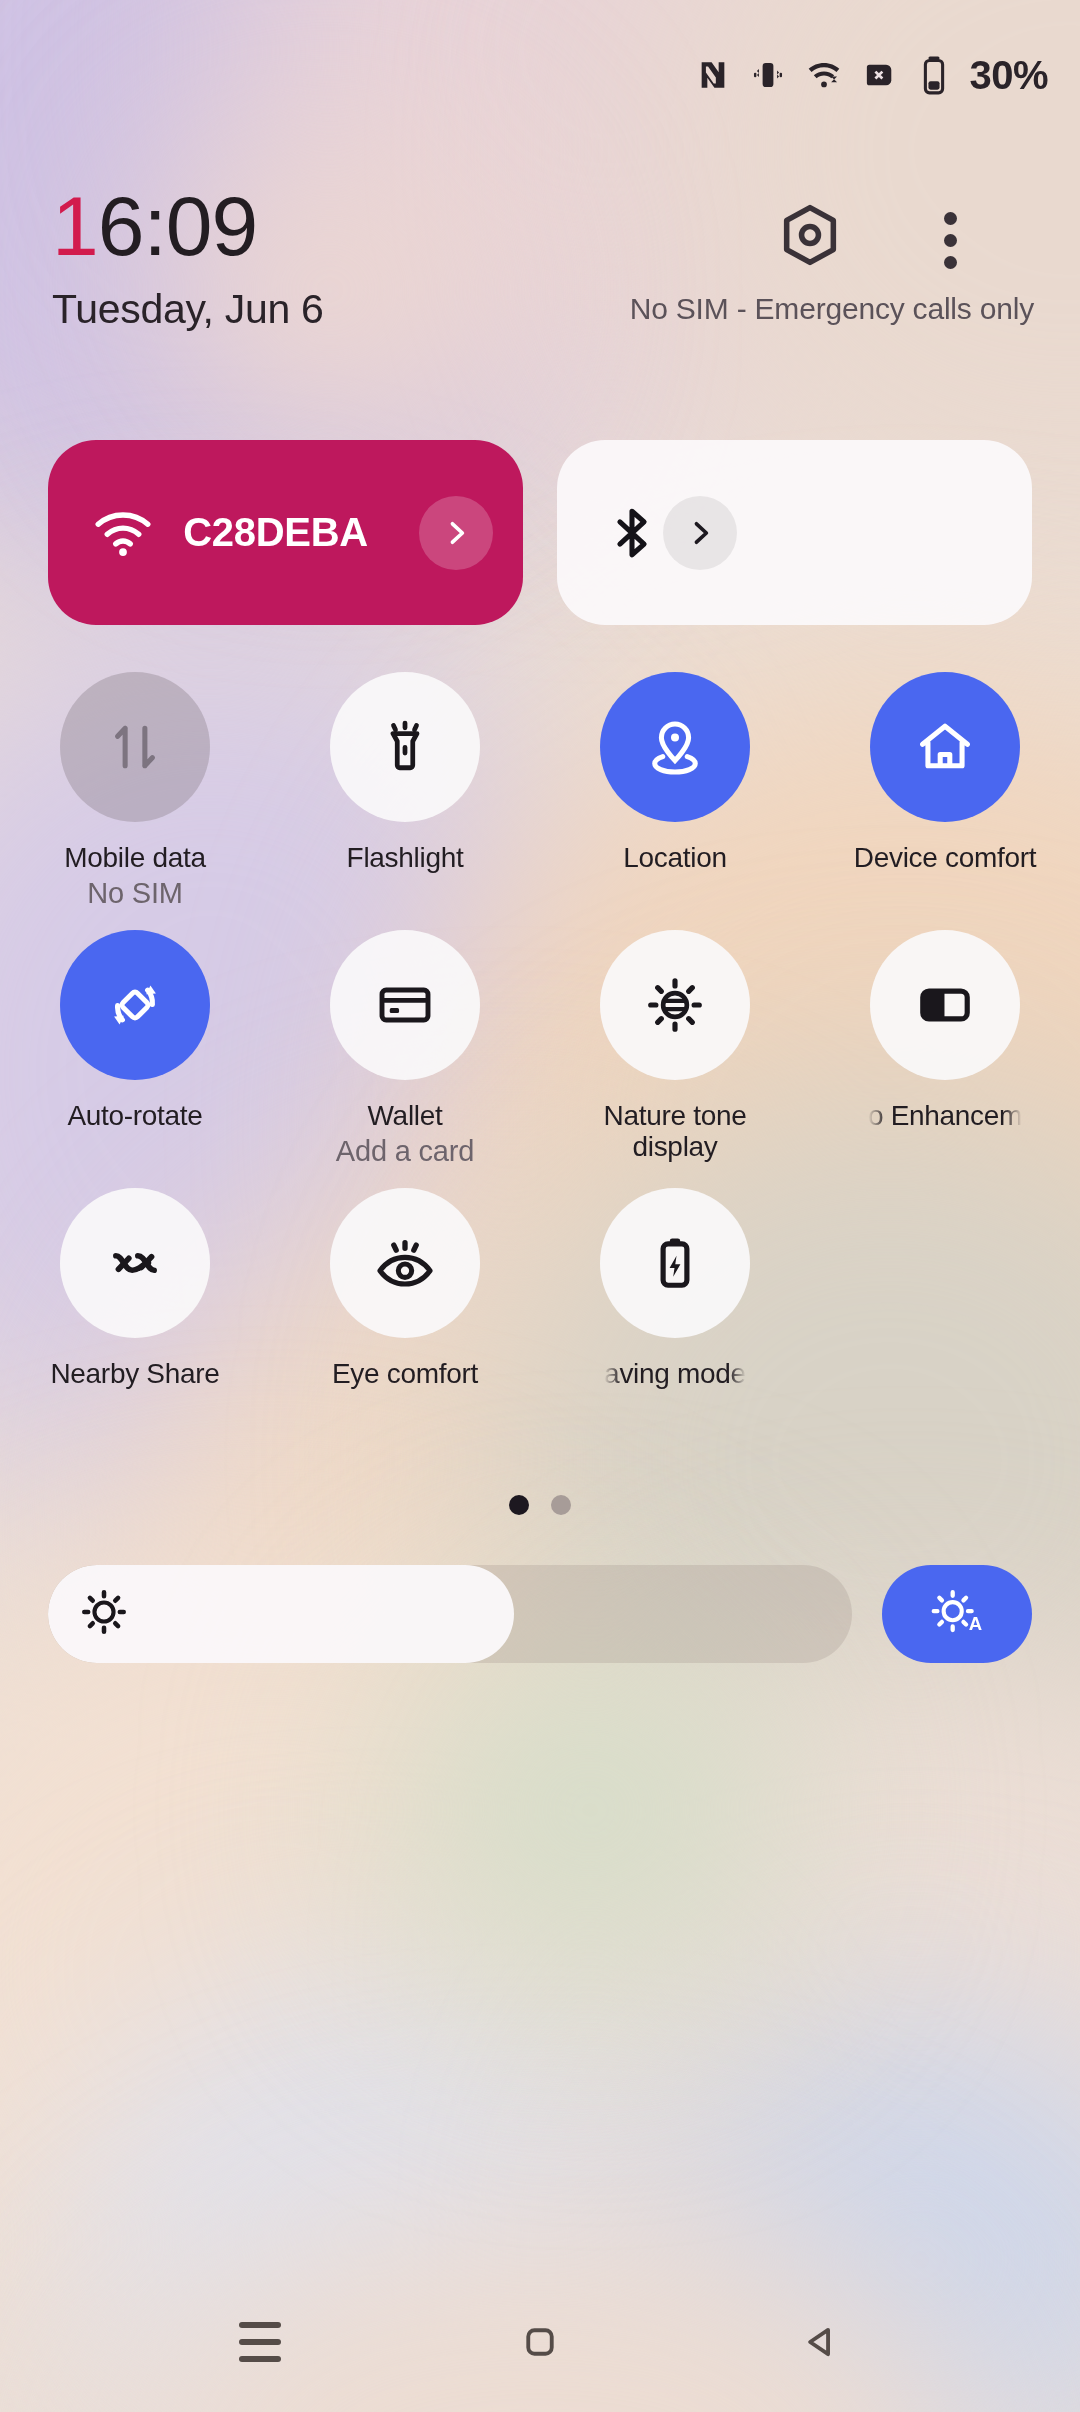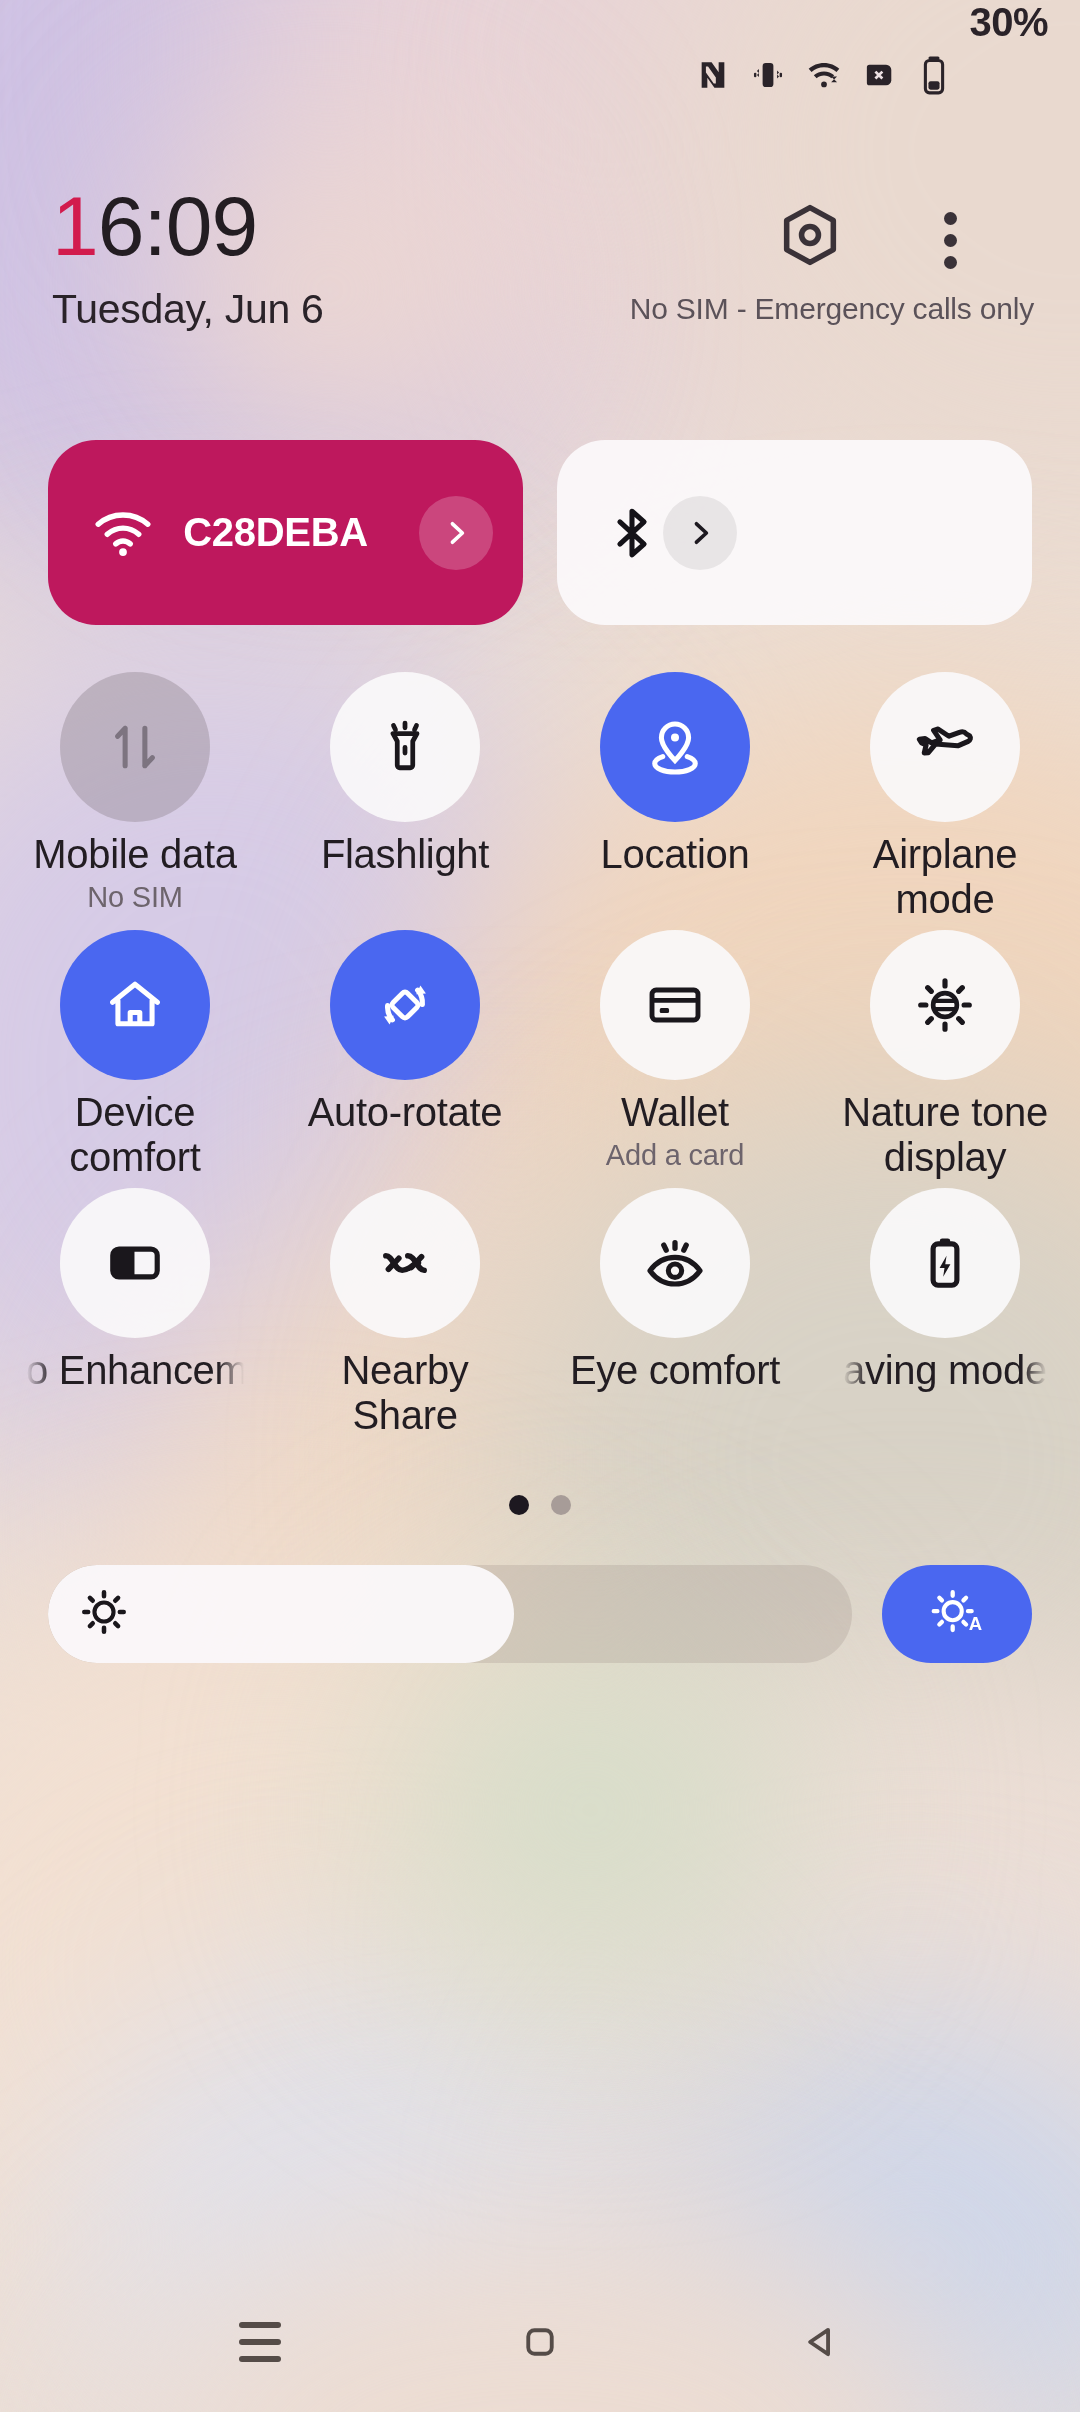--- a/index.html
+++ b/index.html
@@ -23,21 +23,21 @@
   .b9 { width:700px; height:620px; left:560px; top:1640px; background:#ecded6; }
   .b10{ width:620px; height:520px; left:60px;  top:1980px; background:#dfe2ee; }
   .b11{ width:560px; height:480px; left:640px; top:2020px; background:#ccd6ec; }
   .b12{ width:900px; height:520px; left:90px;  top:2200px; background:#ecdcd2; }
   .b13{ width:420px; height:380px; left:380px; top:1620px; background:#d6ddc9; }
   .b14{ width:340px; height:300px; left:160px; top:140px;  background:#efd9cf; }
 
   
   #status-bar {
     position:absolute; top:0; left:0; right:0; height:150px;
-    display:flex; justify-content:flex-end;
+    display:flex; align-items:center; justify-content:flex-end;
     padding-right:32px; gap:21px;
   }
   #status-bar .si { display:flex; align-items:center; }
   .batt-pct { font-size:40px; font-weight:600; color:#2a2329; letter-spacing:-.5px; }
 
   
   #qs-header { position:absolute; top:190px; left:0; right:16px; height:130px; }
   #clock {
     position:absolute; left:52px; top:-8px;
     font-size:84px; font-weight:400; color:#231d22; letter-spacing:-1px; line-height:1.05;
@@ -93,21 +93,21 @@
   }
   .tile { height:258px; display:flex; flex-direction:column; align-items:center; }
   .tcirc {
     width:150px; height:150px; border-radius:50%;
     display:flex; align-items:center; justify-content:center; flex:none;
   }
   .tcirc.on  { background:#4a67f0; }
   .tcirc.off { background:rgba(250,248,250,.92); }
   .tcirc.dis { background:rgba(150,140,150,.45); }
   .tlabel {
-    margin-top:10px; font-size:40px; color:#221d22; text-align:center;
+    margin-top:20px; font-size:28px; color:#221d22; text-align:center;
     line-height:1.12; letter-spacing:-.3px; max-width:235px;
   }
   .tlabel.marquee {
     white-space:nowrap; overflow:hidden; max-width:218px;
     -webkit-mask-image:linear-gradient(90deg,transparent 0,#000 12%,#000 88%,transparent 100%);
             mask-image:linear-gradient(90deg,transparent 0,#000 12%,#000 88%,transparent 100%);
   }
   .tsub { margin-top:4px; font-size:29px; color:#6d646c; text-align:center; letter-spacing:-.2px; }
   .tile.disabled .tlabel { color:#221d22; }
 
@@ -286,28 +286,20 @@
     <div class="tcirc on">
       <svg width="64" height="64" viewBox="0 0 24 24">
         <path fill="none" stroke="#fff" stroke-width="1.9" d="M12 3.4a5.1 5.1 0 0 1 5.1 5.1c0 3.4-5.1 8.6-5.1 8.6S6.9 11.9 6.9 8.5A5.1 5.1 0 0 1 12 3.4z"></path>
         <circle cx="12" cy="8.4" r="1.5" fill="#fff"></circle>
         <path fill="none" stroke="#fff" stroke-width="1.9" stroke-linecap="round" d="M7.4 15.6c-1.8.6-3 1.5-3 2.6 0 1.8 3.4 3.2 7.6 3.2s7.6-1.4 7.6-3.2c0-1.1-1.2-2-3-2.6"></path>
       </svg>
     </div>
     <div class="tlabel">Location</div>
   </div>
 
-  <div class="tile">
-    <div class="tcirc off">
-      <svg width="64" height="64" viewBox="0 0 24 24">
-        <path fill="none" stroke="#1a171c" stroke-width="1.9" stroke-linejoin="round" stroke-linecap="round" d="M20.6 6.6c.6.6.5 1.6-.3 2.1l-3.6 2.2-8.4.5-2.2 3.6-1.5.3.3-3.1-1.8-.5-1-1.2 2.1-.6 2.6 1.3 3-1.6L6.9 6.4l1.6-.7 4.4 2.1 3.7-2c.9-.5 2-.4 2.6.2z" transform="rotate(8 12 12)"></path>
-      </svg>
-    </div>
-    <div class="tlabel">Airplane mode</div>
-  </div>
 
   <div class="tile">
     <div class="tcirc on">
       <svg width="64" height="64" viewBox="0 0 24 24">
         <path fill="none" stroke="#fff" stroke-width="1.9" stroke-linejoin="round" stroke-linecap="round" d="M3.6 11 12 4.2l8.4 6.8M5.6 10.4V19h12.8v-8.6"></path>
         <path fill="none" stroke="#fff" stroke-width="1.9" stroke-linejoin="round" d="M10.2 19v-4.2h3.6V19"></path>
       </svg>
     </div>
     <div class="tlabel">Device comfort</div>
   </div>

